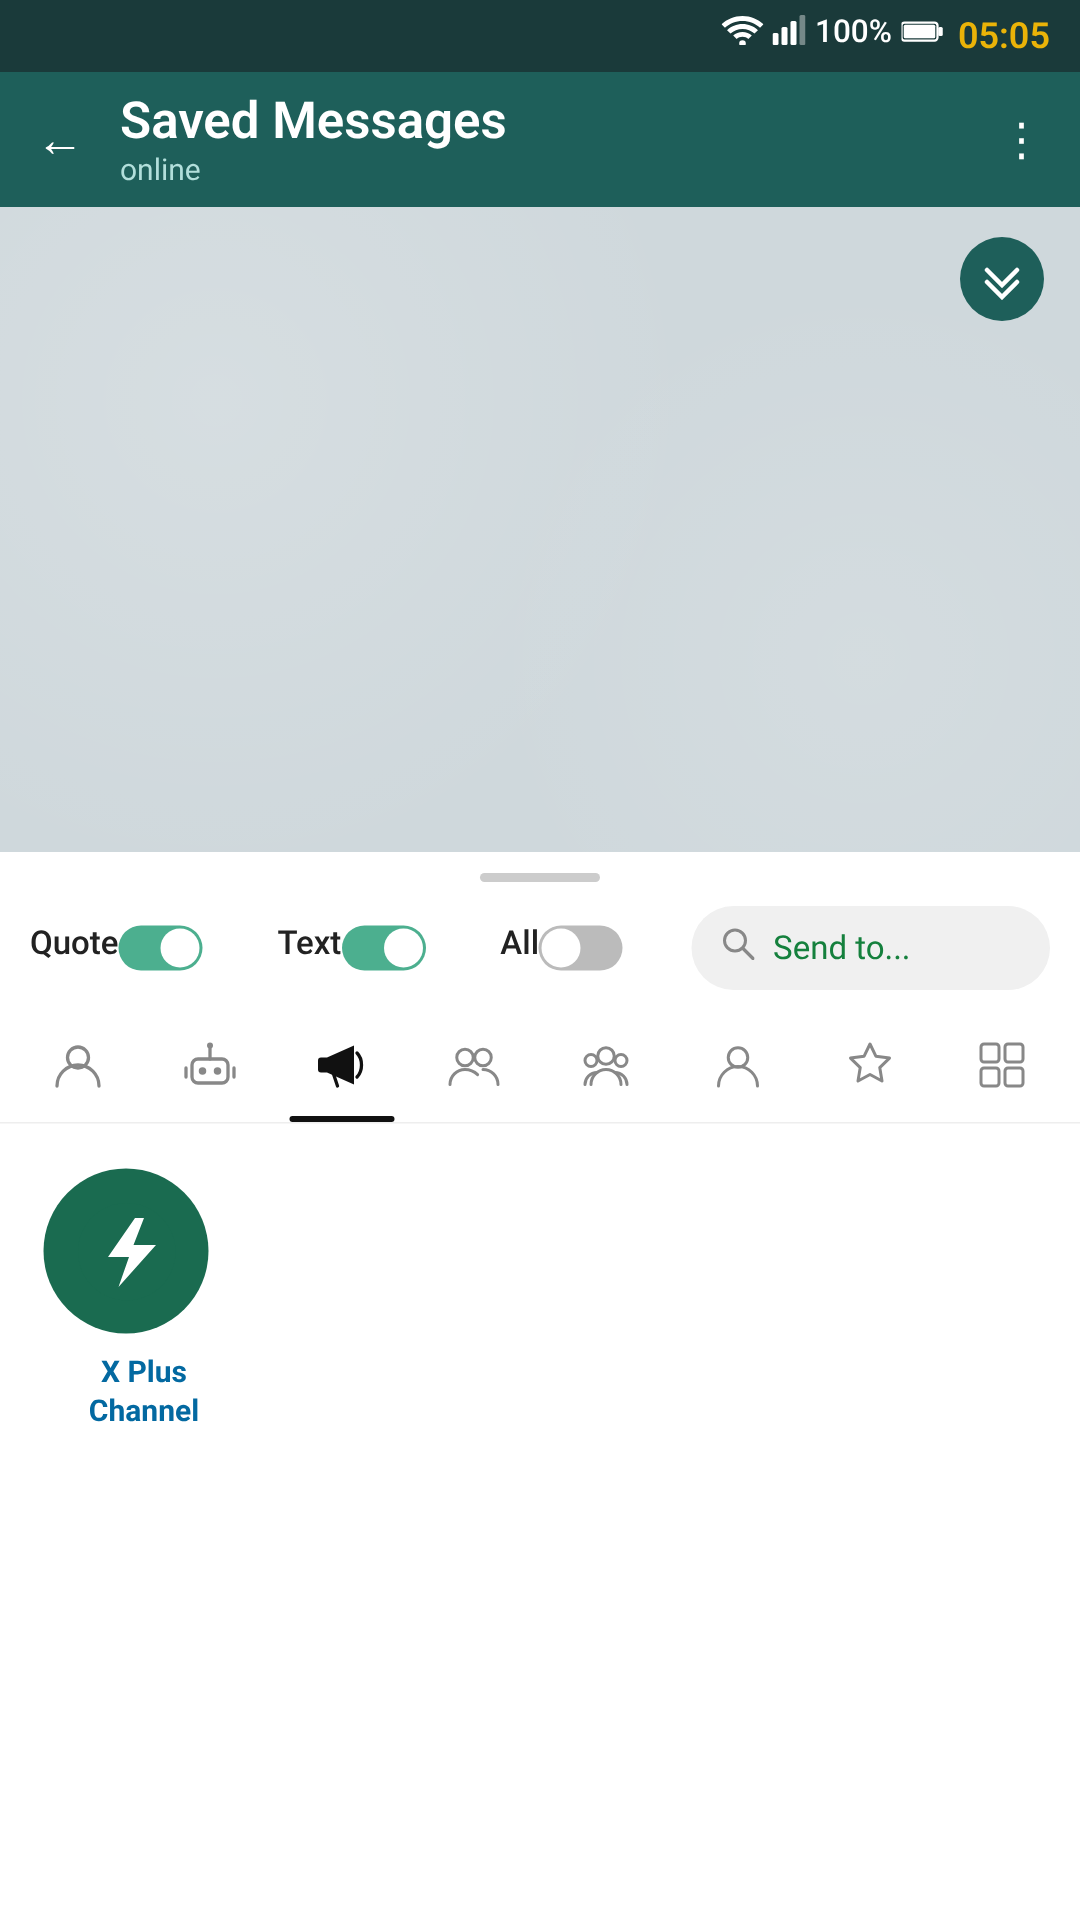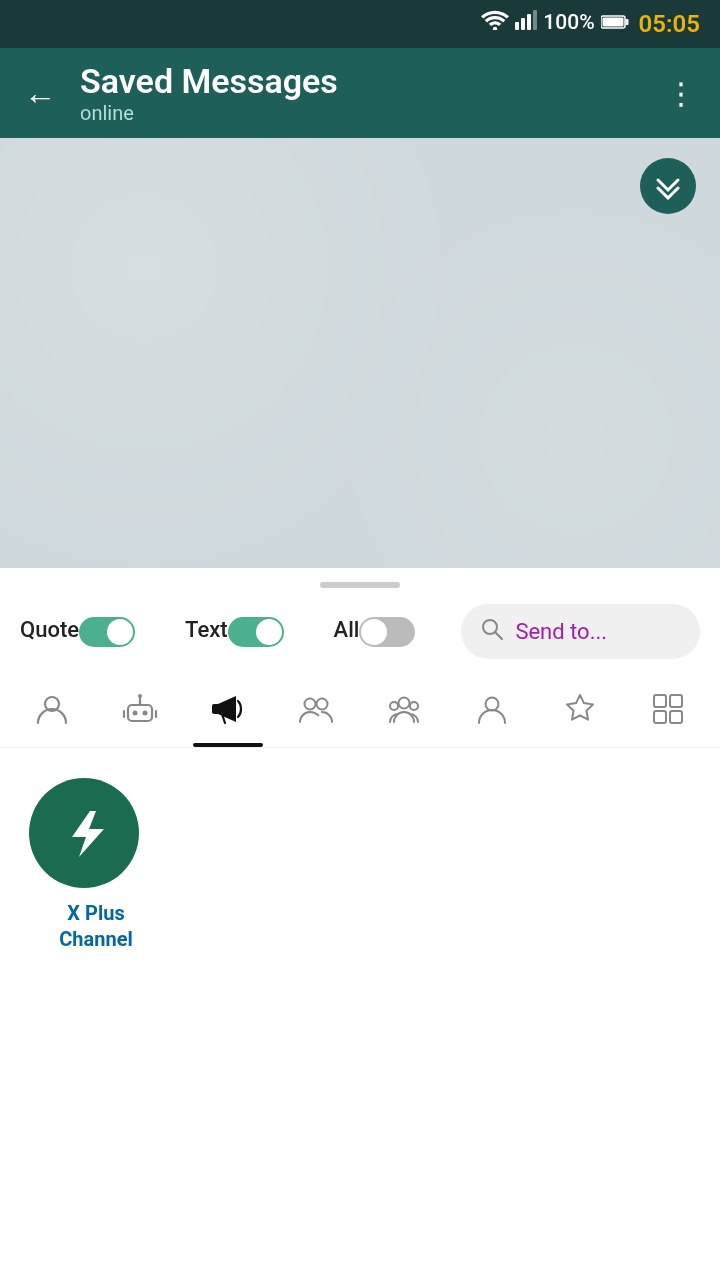--- a/index.html
+++ b/index.html
@@ -159,21 +159,21 @@
       display: flex;
       align-items: center;
       padding: 14px 20px;
       gap: 12px;
     }
     .search-icon-wrap {
       color: #888;
       font-size: 22px;
     }
     .search-input-fake {
-      color: #a21caf;
+      color: #15803d;
       font-size: 22px;
     }
 
     
     .category-tabs {
       display: flex;
       align-items: center;
       border-bottom: 1px solid #eee;
       padding: 0 8px;
     }

